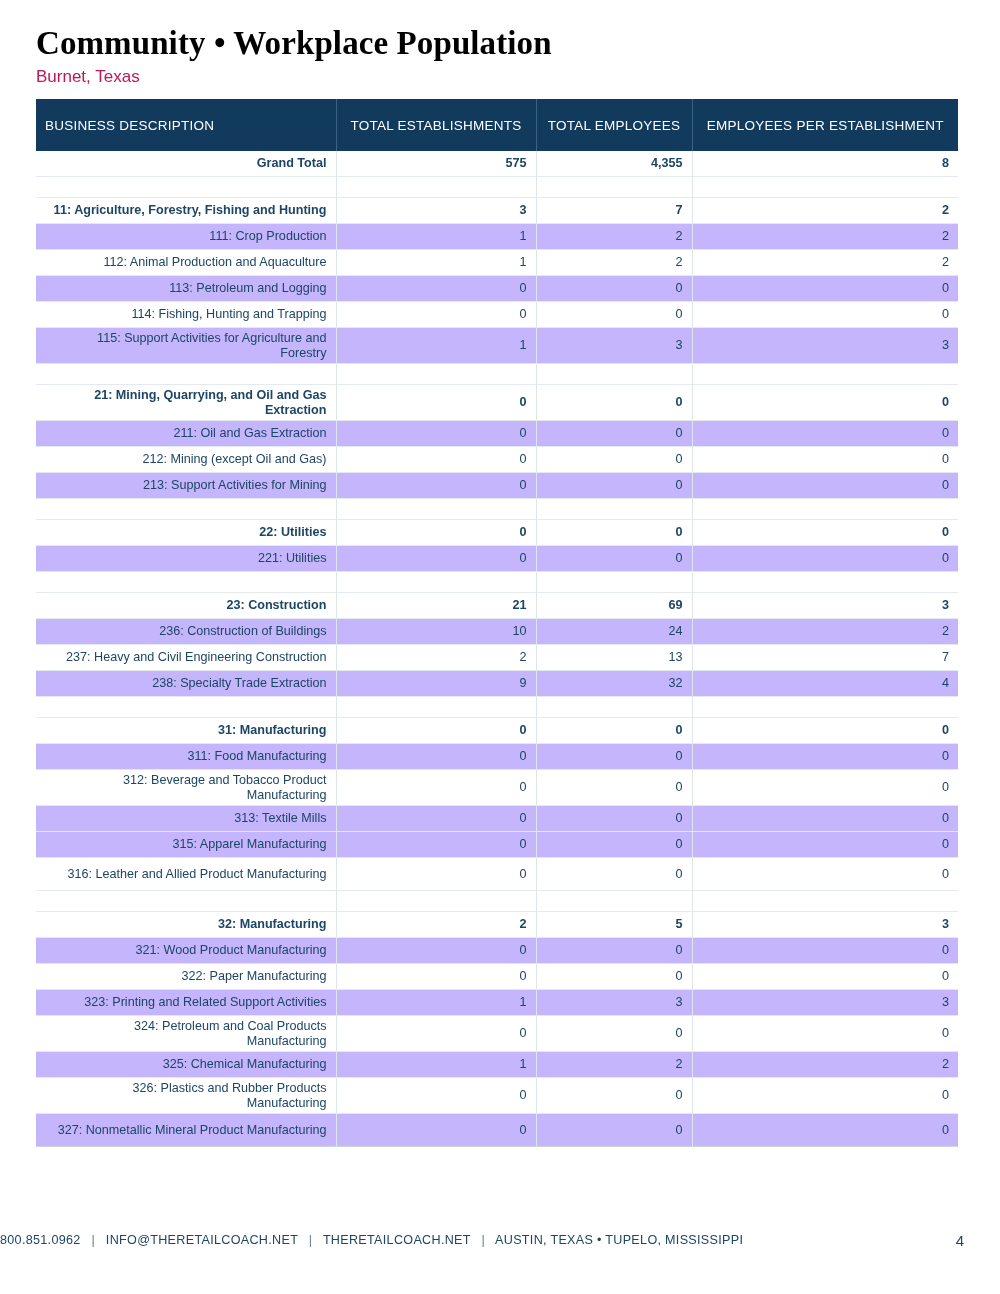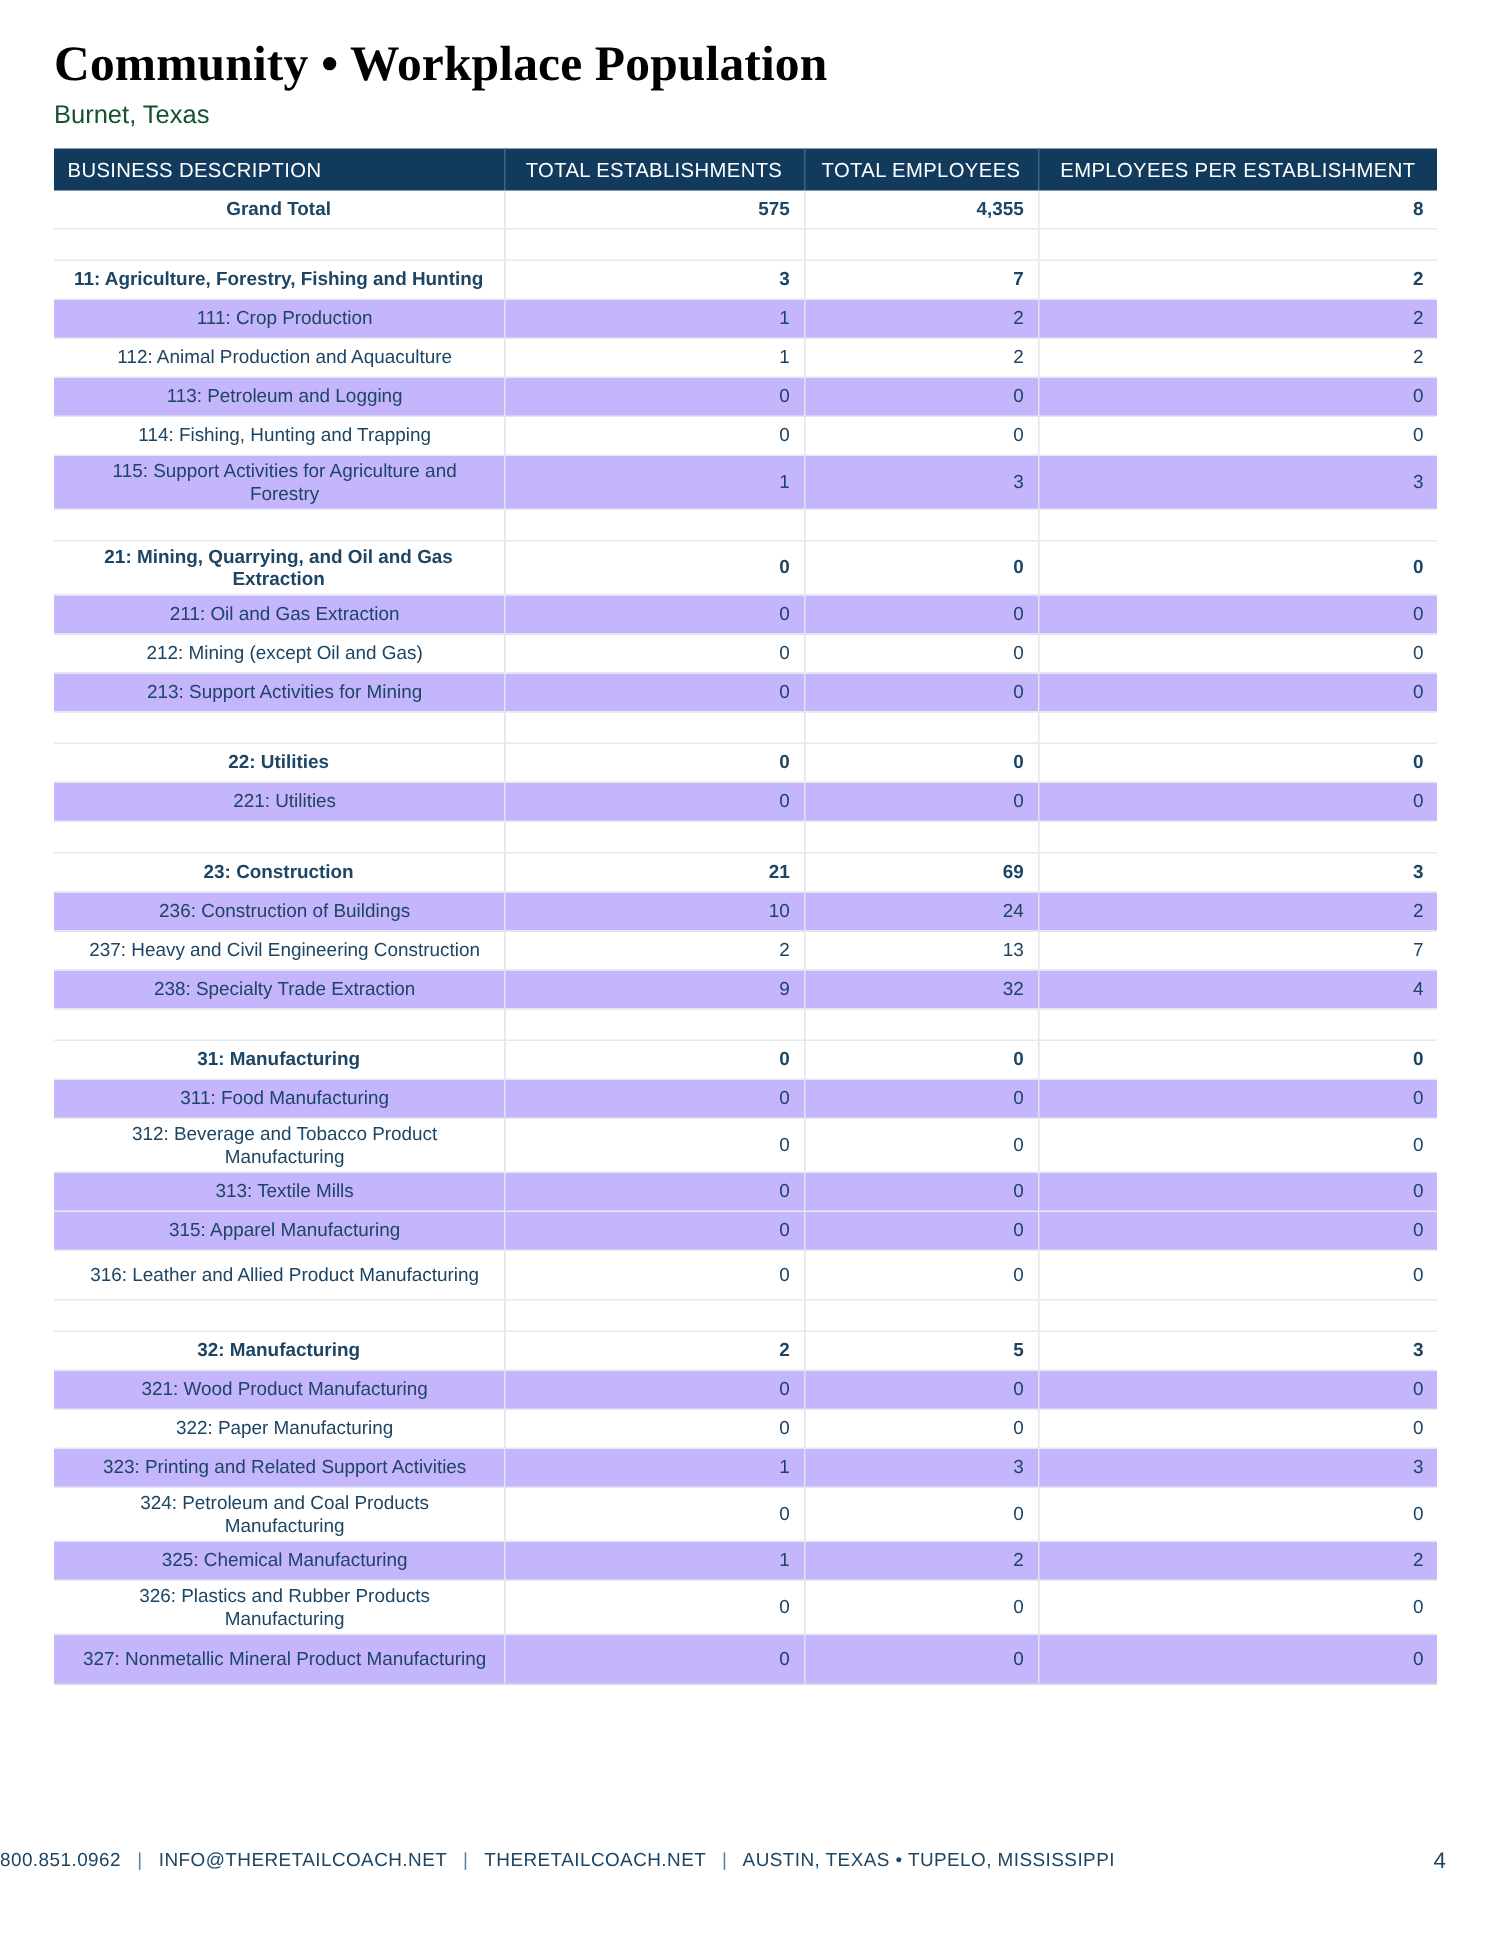--- a/index.html
+++ b/index.html
@@ -38,21 +38,21 @@
     font-weight: 700;
     color: #000000;
     letter-spacing: 0.1px;
     white-space: nowrap;
   }
   .doc-subtitle {
     font-family: "Liberation Sans", sans-serif;
     font-size: 17px;
     line-height: 22px;
     font-weight: 400;
-    color: #14532d;
+    color: #be185d;
     margin-top: 4px;
   }
 
   
   .table-wrap {
     position: absolute;
     left: 36px;
     top: 99px;
     width: 922px;
   }
@@ -66,40 +66,40 @@
   table.data col.c2 { width: 156px; }
   table.data col.c3 { width: 266px; }
 
   thead th {
     background: #113a5c;
     color: #ffffff;
     font-size: 13.5px;
     font-weight: 400;
     letter-spacing: 0.25px;
     height: 28px;
-    padding: 0 9px;
+    padding: 12px 9px;
     text-align: left;
     vertical-align: middle;
     border-right: 1px solid #2c5madeup;
   }
   thead th { border-right: 1px solid #3a6283; }
   thead th:last-child { border-right: none; }
   thead th.num { text-align: center; }
 
   tbody td {
     font-size: 12.6px;
     color: #1d4564;
     border-bottom: 1px solid #e4e9ee;
     border-right: 1px solid #dfe5ea;
     padding: 3px 9px 3px 9px;
     vertical-align: middle;
     line-height: 14.5px;
   }
   tbody td:last-child { border-right: none; }
-  tbody td.desc { text-align: center; }
+  tbody td.desc { text-align: right; }
   tbody td.val { text-align: right; }
 
   tbody tr.alt td { background: #c4b5fd; }
 
   tbody tr.grand td {
     font-weight: 700;
     height: 22px;
     border-bottom: 1px solid #e4e9ee;
   }
   tbody tr.section td {

